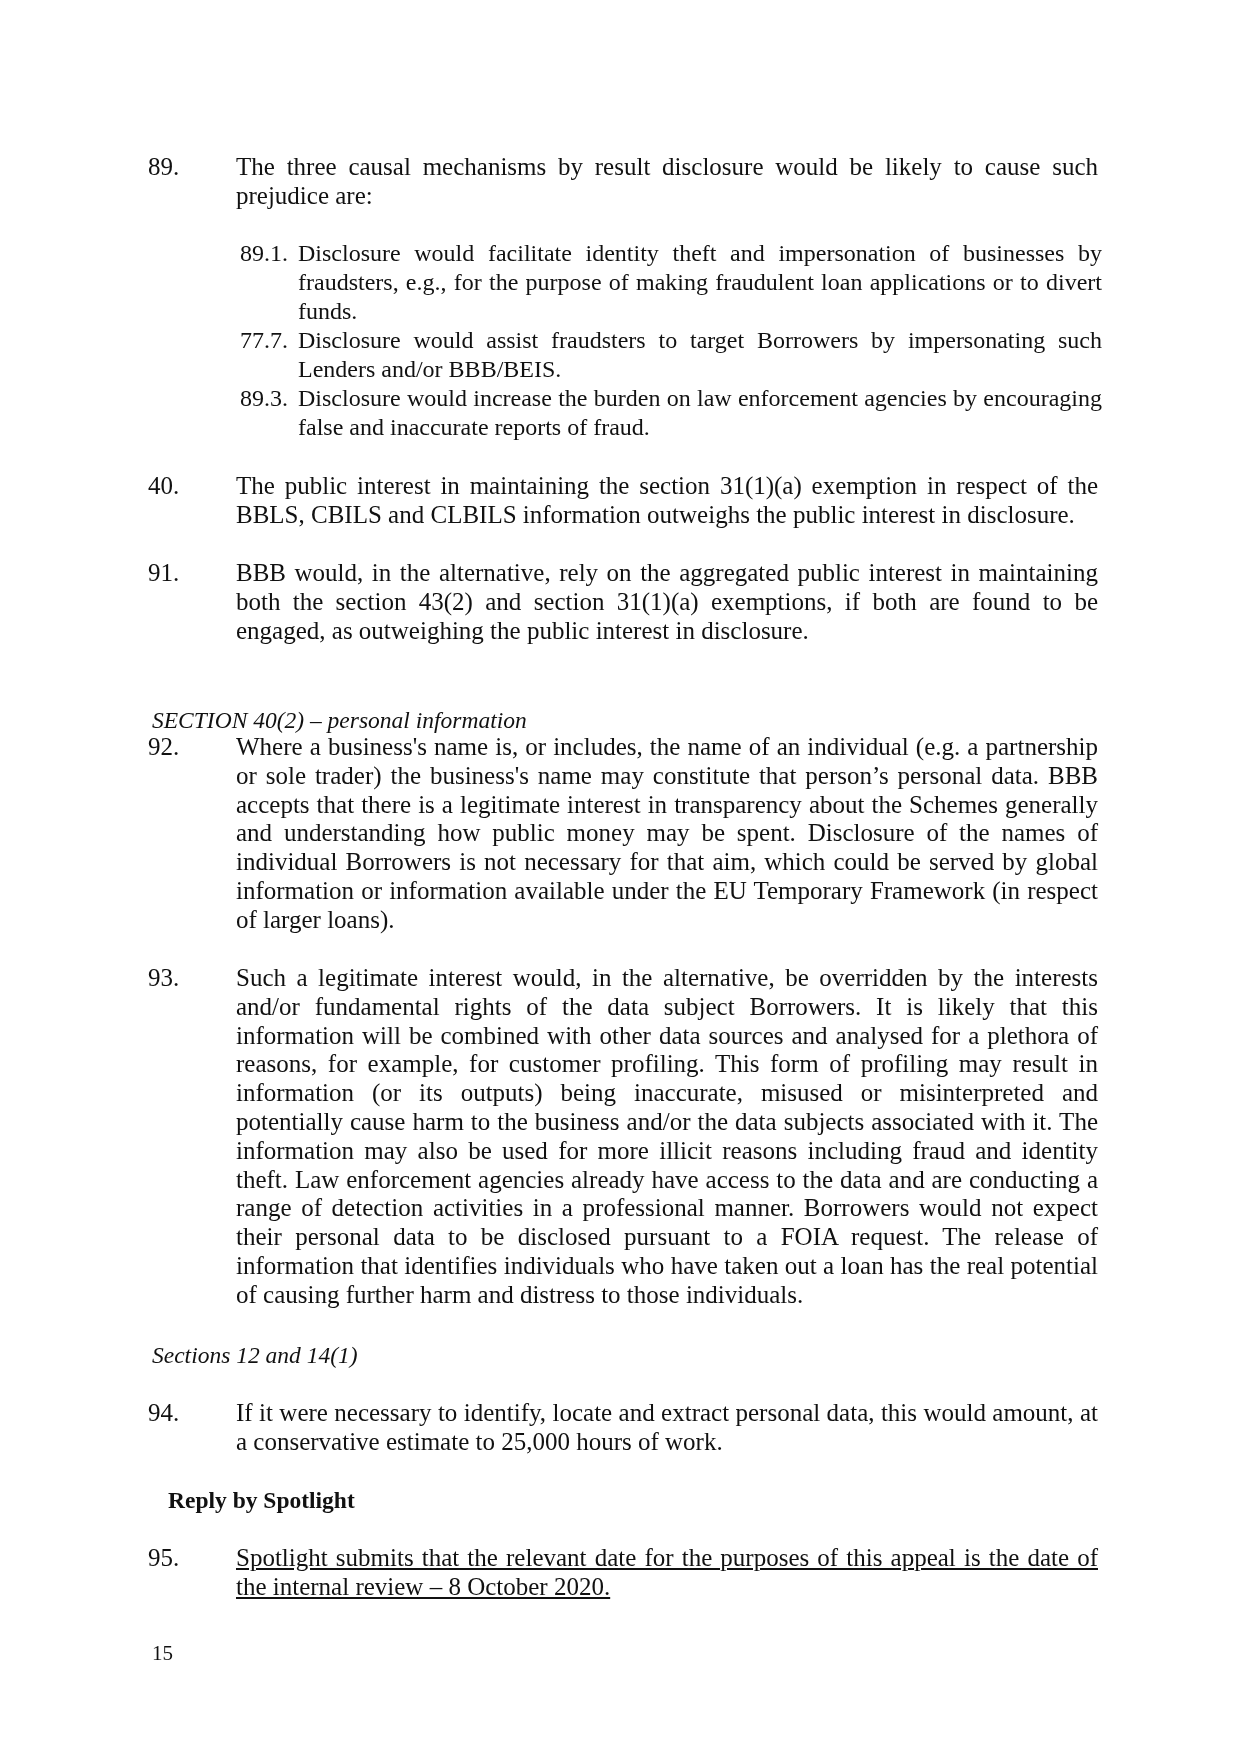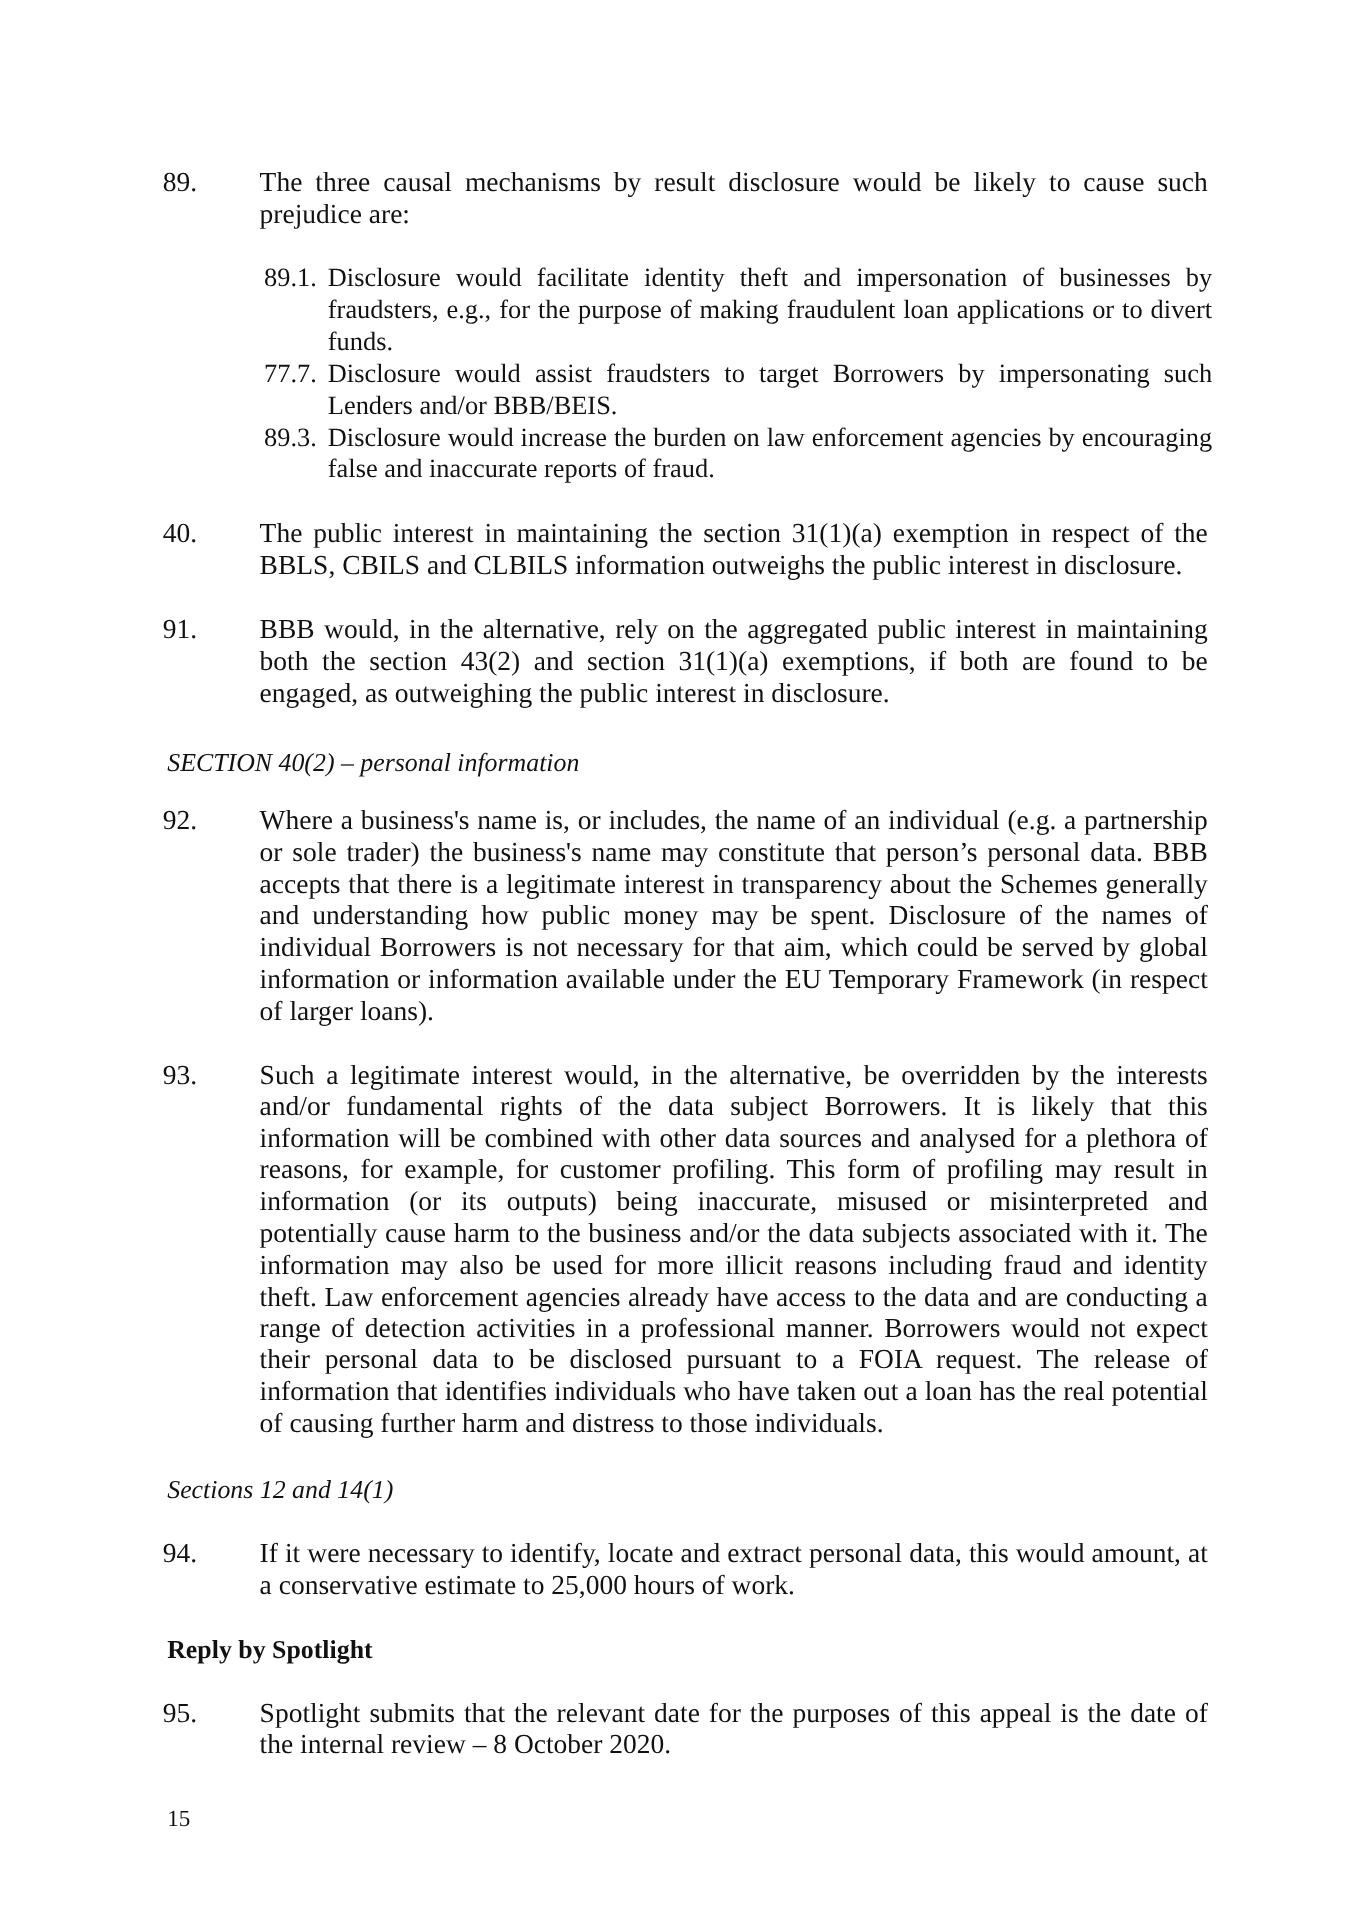--- a/index.html
+++ b/index.html
@@ -40,39 +40,39 @@
 <div class="blk" style="top:472px;">
   <span class="num">40.</span>
   <div class="txt last-left">The public interest in maintaining the section 31(1)(a) exemption in respect of the BBLS, CBILS and CLBILS information outweighs the public interest in disclosure.</div>
 </div>
 
 <div class="blk" style="top:559px;">
   <span class="num">91.</span>
   <div class="txt last-left">BBB would, in the alternative, rely on the aggregated public interest in maintaining both the section 43(2) and section 31(1)(a) exemptions, if both are found to be engaged, as outweighing the public interest in disclosure.</div>
 </div>
 
-<div class="heading-it" style="top:680px;">SECTION 40(2) – personal information</div>
+<div class="heading-it" style="top:706px;">SECTION 40(2) – personal information</div>
 
 <div class="blk" style="top:733px;">
   <span class="num">92.</span>
   <div class="txt last-left">Where a business's name is, or includes, the name of an individual (e.g. a partnership or sole trader) the business's name may constitute that person’s personal data. BBB accepts that there is a legitimate interest in transparency about the Schemes generally and understanding how public money may be spent. Disclosure of the names of individual Borrowers is not necessary for that aim, which could be served by global information or information available under the EU Temporary Framework (in respect of larger loans).</div>
 </div>
 
 <div class="blk" style="top:964px;">
   <span class="num">93.</span>
   <div class="txt last-left">Such a legitimate interest would, in the alternative, be overridden by the interests and/or fundamental rights of the data subject Borrowers. It is likely that this information will be combined with other data sources and analysed for a plethora of reasons, for example, for customer profiling. This form of profiling may result in information (or its outputs) being inaccurate, misused or misinterpreted and potentially cause harm to the business and/or the data subjects associated with it. The information may also be used for more illicit reasons including fraud and identity theft. Law enforcement agencies already have access to the data and are conducting a range of detection activities in a professional manner. Borrowers would not expect their personal data to be disclosed pursuant to a FOIA request. The release of information that identifies individuals who have taken out a loan has the real potential of causing further harm and distress to those individuals.</div>
 </div>
 
 <div class="heading-it" style="top:1341px;">Sections 12 and 14(1)</div>
 
 <div class="blk" style="top:1399px;">
   <span class="num">94.</span>
   <div class="txt last-left">If it were necessary to identify, locate and extract personal data, this would amount, at a conservative estimate to 25,000 hours of work.</div>
 </div>
 
-<div class="heading-b" style="top:1486px;">Reply by Spotlight</div>
+<div class="heading-b" style="top:1486px;margin-left:16px;">Reply by Spotlight</div>
 
-<div class="blk" style="top:1544px;">
+<div class="blk" style="top:1544px;text-decoration:underline;">
   <span class="num">95.</span>
   <div class="txt last-left">Spotlight submits that the relevant date for the purposes of this appeal is the date of the internal review – 8 October 2020.</div>
 </div>
 
 <div class="pageno" style="top:1639px;">15</div>
 
 </body></html>

